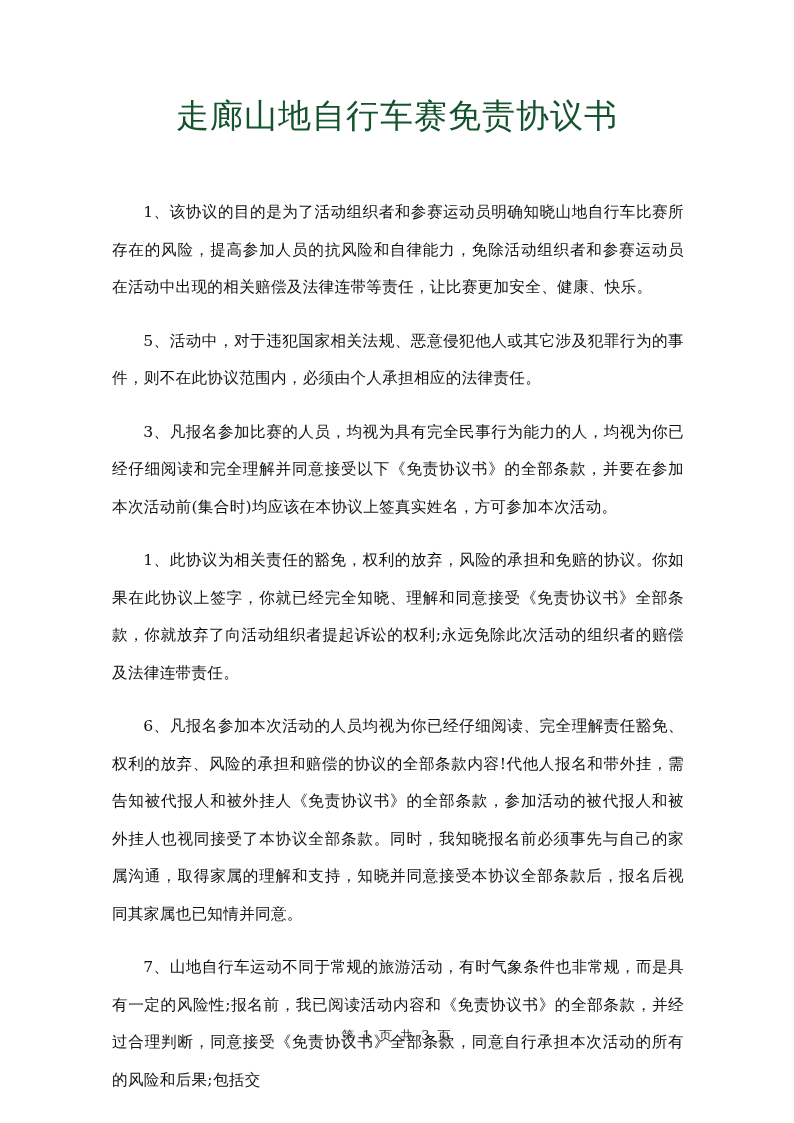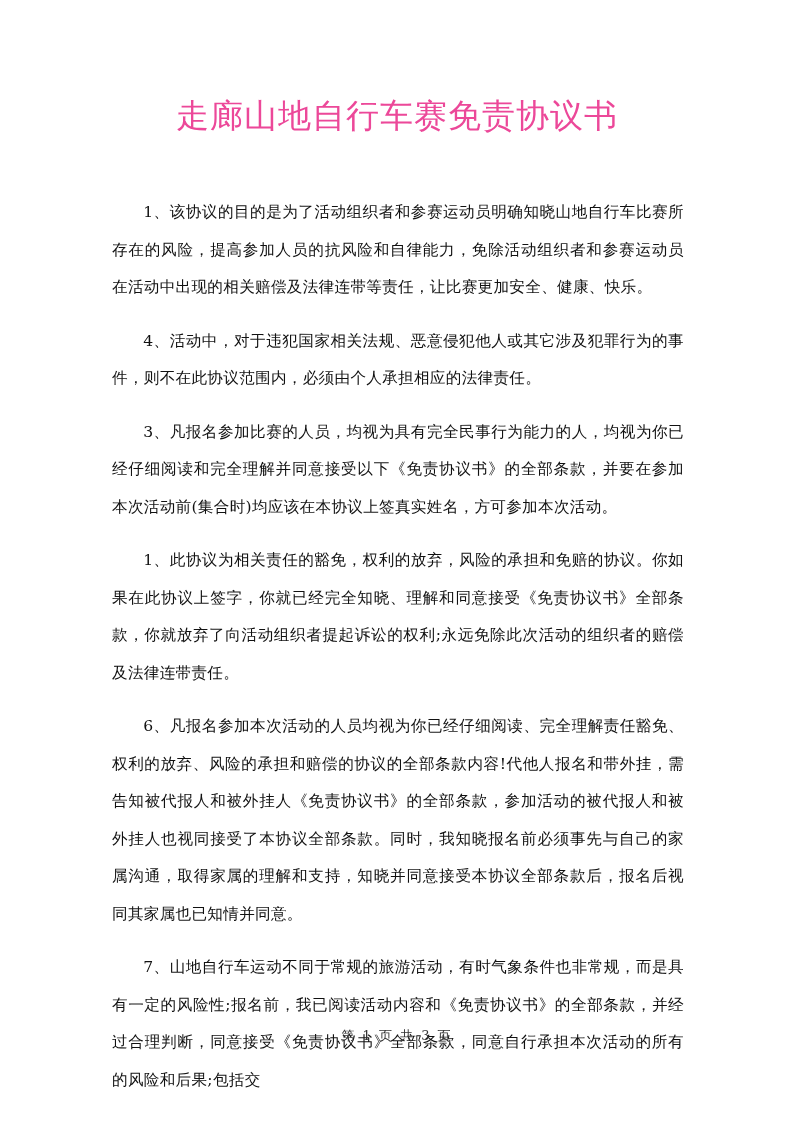--- a/index.html
+++ b/index.html
@@ -1,33 +1,33 @@
 <!DOCTYPE html>
 <html><head>
 <meta charset="utf-8">
 <style>
   html, body { margin: 0; padding: 0; background: #ffffff; }
   body { width: 794px; height: 1123px; position: relative; overflow: hidden;
          font-family: "DejaVu Serif", "Liberation Serif", serif; color: #111; }
   .title { position: absolute; top: 94px; left: 0; width: 794px; text-align: center;
-           font-size: 33px; letter-spacing: 1px; font-weight: normal; margin: 0; color: #ec4899; }
+           font-size: 33px; letter-spacing: 1px; font-weight: normal; margin: 0; color: #14532d; }
   .content { position: absolute; top: 178px; left: 96px; width: 604px; }
   .para { font-size: 15.6px; line-height: 37.5px; margin: 16px; text-indent: 2em;
           text-align: justify; letter-spacing: 0.3px; }
   .heading { margin: 0; font-size: 15.6px; line-height: 37.5px; text-indent: 2em; }
   .footer { position: absolute; top: 1027px; left: 0; width: 794px; text-align: center;
             font-size: 13px; color: #333; letter-spacing: 2px; }
 </style>
 </head>
 <body>
 
 <h1 class="title">走廊山地自行车赛免责协议书</h1>
 
 <div class="content">
   <p class="para">1、该协议的目的是为了活动组织者和参赛运动员明确知晓山地自行车比赛所存在的风险，提高参加人员的抗风险和自律能力，免除活动组织者和参赛运动员在活动中出现的相关赔偿及法律连带等责任，让比赛更加安全、健康、快乐。</p>
-  <p class="para">4、活动中，对于违犯国家相关法规、恶意侵犯他人或其它涉及犯罪行为的事件，则不在此协议范围内，必须由个人承担相应的法律责任。</p>
+  <p class="para">5、活动中，对于违犯国家相关法规、恶意侵犯他人或其它涉及犯罪行为的事件，则不在此协议范围内，必须由个人承担相应的法律责任。</p>
   <p class="para">3、凡报名参加比赛的人员，均视为具有完全民事行为能力的人，均视为你已经仔细阅读和完全理解并同意接受以下《免责协议书》的全部条款，并要在参加本次活动前(集合时)均应该在本协议上签真实姓名，方可参加本次活动。</p>
   <p class="para">1、此协议为相关责任的豁免，权利的放弃，风险的承担和免赔的协议。你如果在此协议上签字，你就已经完全知晓、理解和同意接受《免责协议书》全部条款，你就放弃了向活动组织者提起诉讼的权利;永远免除此次活动的组织者的赔偿及法律连带责任。</p>
   <p class="para">6、凡报名参加本次活动的人员均视为你已经仔细阅读、完全理解责任豁免、权利的放弃、风险的承担和赔偿的协议的全部条款内容!代他人报名和带外挂，需告知被代报人和被外挂人《免责协议书》的全部条款，参加活动的被代报人和被外挂人也视同接受了本协议全部条款。同时，我知晓报名前必须事先与自己的家属沟通，取得家属的理解和支持，知晓并同意接受本协议全部条款后，报名后视同其家属也已知情并同意。</p>
   <p class="para">7、山地自行车运动不同于常规的旅游活动，有时气象条件也非常规，而是具有一定的风险性;报名前，我已阅读活动内容和《免责协议书》的全部条款，并经过合理判断，同意接受《免责协议书》全部条款，同意自行承担本次活动的所有的风险和后果;包括交</p>
 </div>
 
 <div class="footer">第 1 页 共 3 页</div>
 
 </body></html>

